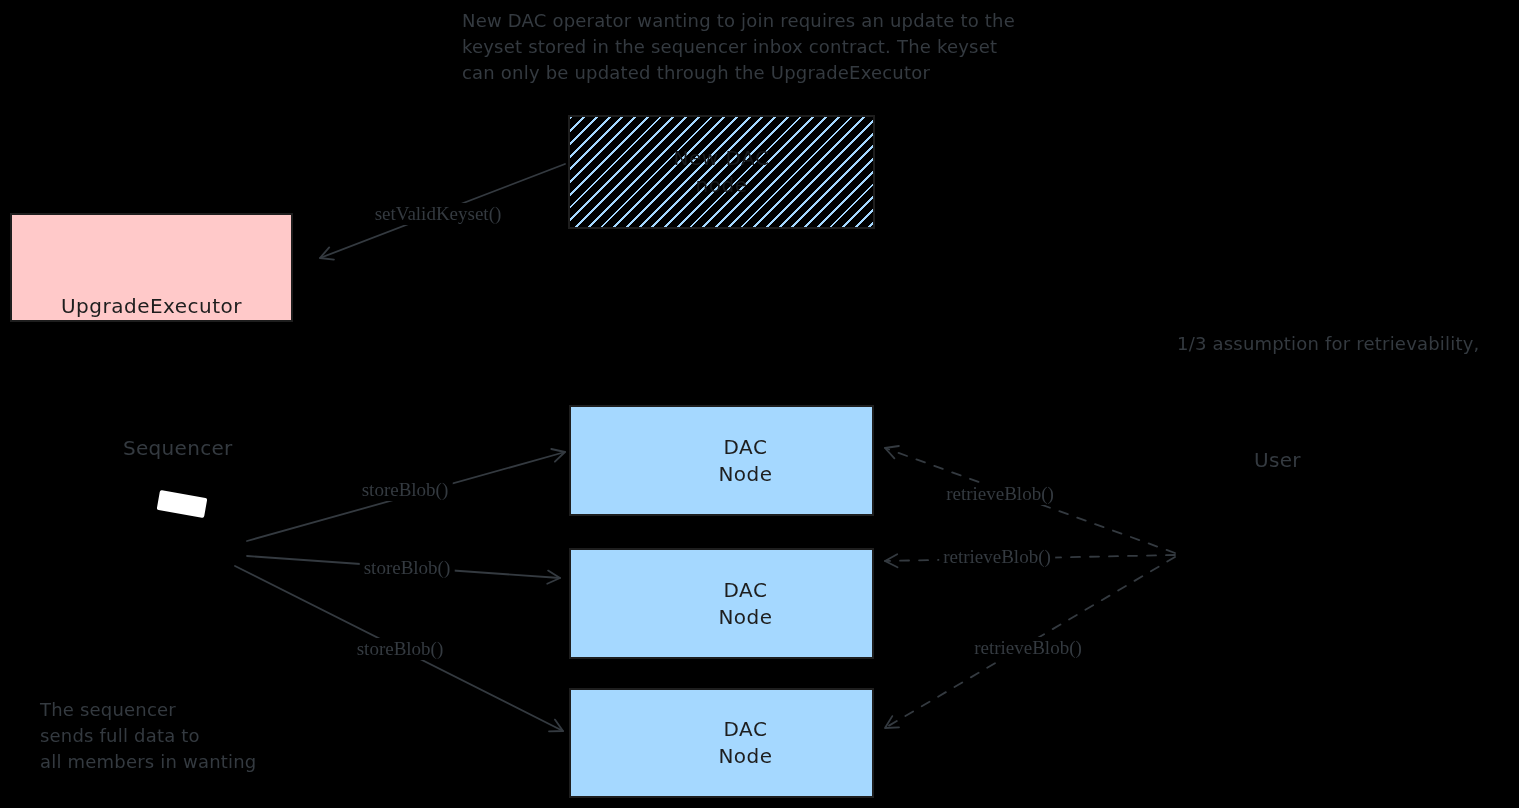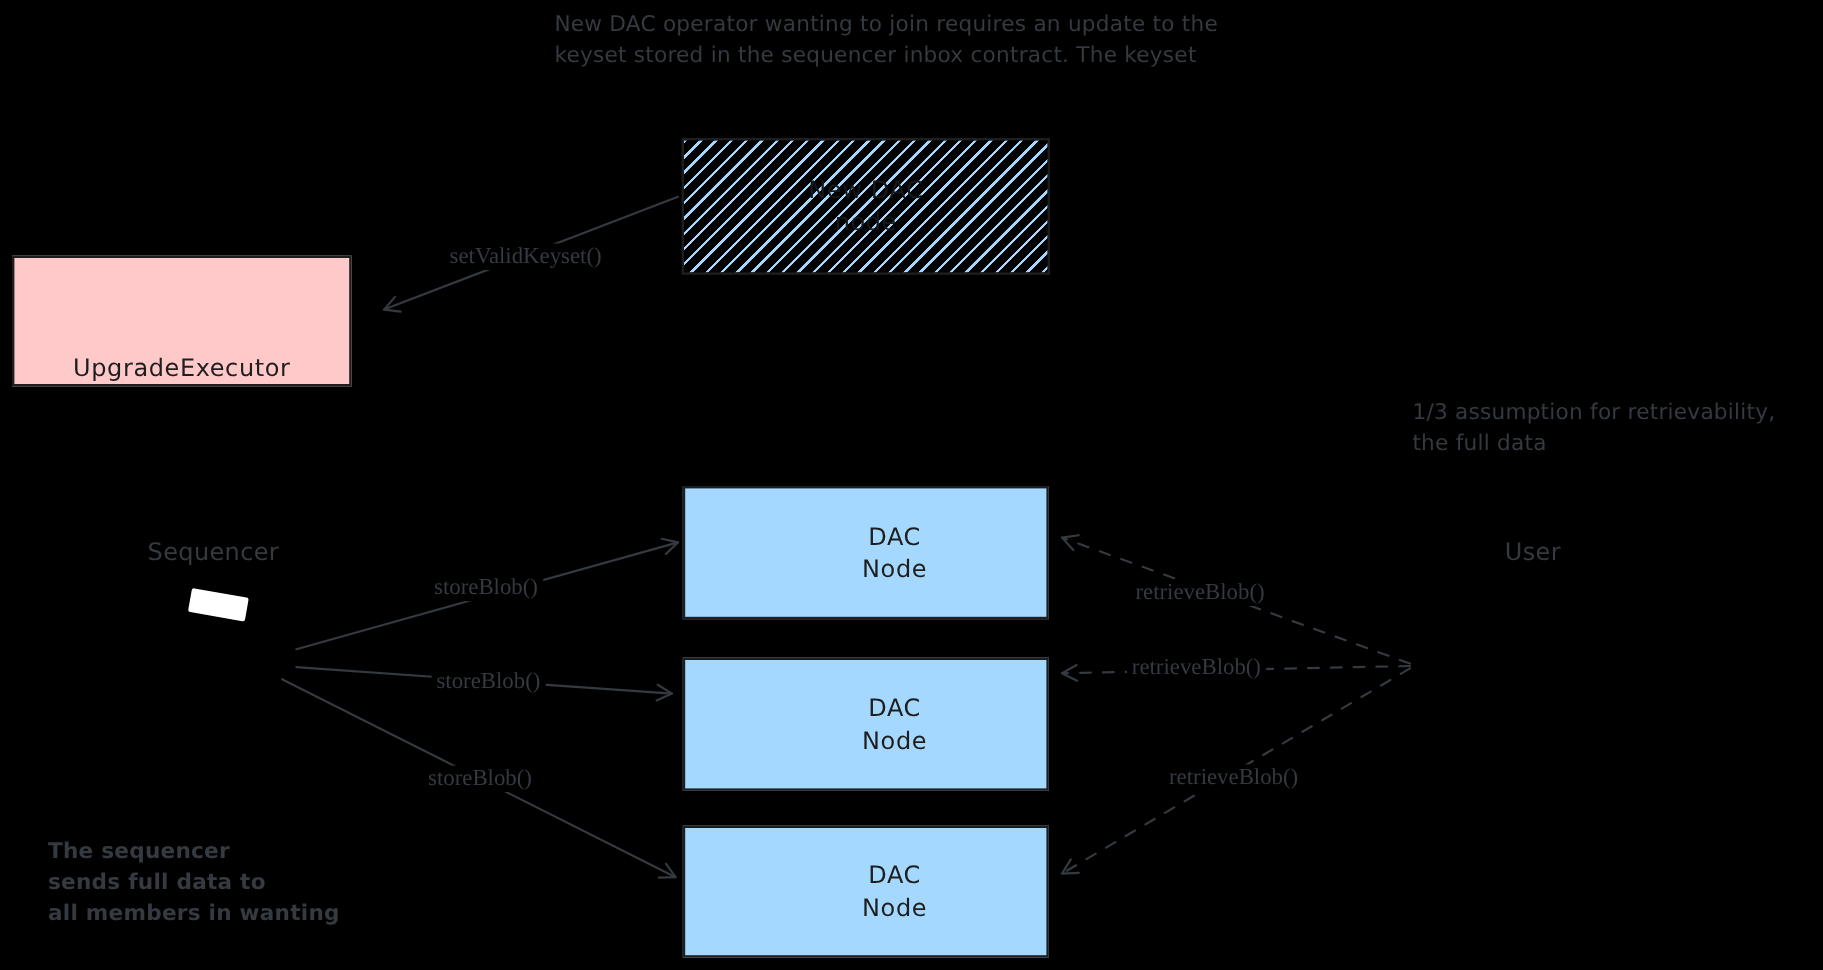--- a/index.html
+++ b/index.html
@@ -54,28 +54,28 @@
     </g>
     <g stroke="#343a40" stroke-width="1.8" fill="none" stroke-linecap="round" stroke-linejoin="round">
       <line x1="1175" y1="557" x2="885" y2="728" stroke-dasharray="9 10"></line>
       <polyline points="899.0,727.4 885,728 892.3,716.1"></polyline>
     </g>
   </svg>
 
   <div class="note" style="left:462px;top:8px;">
     <div>New DAC operator wanting to join requires an update to the</div>
     <div>keyset stored in the sequencer inbox contract. The keyset</div>
+    <div>can only be updated through the UpgradeExecutor</div>
   </div>
 
   <div class="note" style="left:1177px;top:331px;">
     <div>1/3 assumption for retrievability,</div>
-    <div>the full data</div>
   </div>
 
-  <div class="note" style="left:40px;top:697px;font-weight:bold;">
+  <div class="note" style="left:40px;top:697px;">
     <div>The sequencer</div>
     <div>sends full data to</div>
     <div>all members in wanting</div>
   </div>
 
   <div class="box hatched" style="left:568px;top:115px;width:307px;height:114px;">
     <div class="lbl">
       <div>New DAC</div>
       <div>node</div>
     </div>
@@ -97,21 +97,21 @@
       <div>Node</div>
     </div>
   </div>
   <div class="box blue" style="left:569px;top:688px;width:305px;height:110px;">
     <div class="lbl">
       <div>DAC</div>
       <div>Node</div>
     </div>
   </div>
 
-  <div class="actor-label" style="left:123px;top:448px;">Sequencer</div>
+  <div class="actor-label" style="left:123px;top:436px;">Sequencer</div>
   <div class="seq-icon"></div>
   <div class="actor-label" style="left:1254px;top:448px;">User</div>
 
   <div class="edge-label" style="left:438px;top:214px;">setValidKeyset()</div>
   <div class="edge-label" style="left:405px;top:490px;">storeBlob()</div>
   <div class="edge-label" style="left:407px;top:568px;">storeBlob()</div>
   <div class="edge-label" style="left:400px;top:649px;">storeBlob()</div>
   <div class="edge-label" style="left:1000px;top:494px;">retrieveBlob()</div>
   <div class="edge-label" style="left:997px;top:557px;">retrieveBlob()</div>
   <div class="edge-label" style="left:1028px;top:648px;">retrieveBlob()</div>

